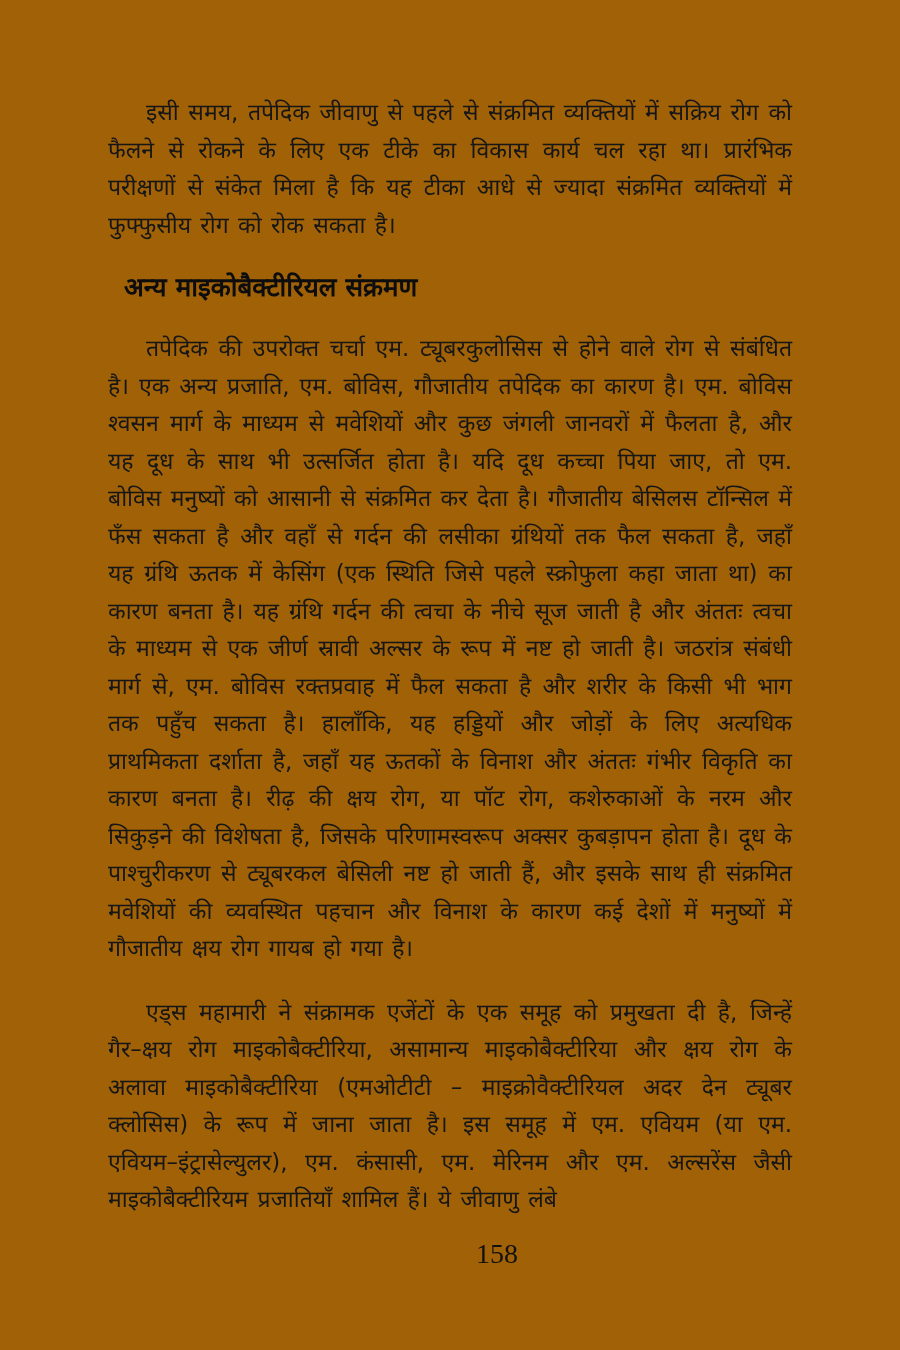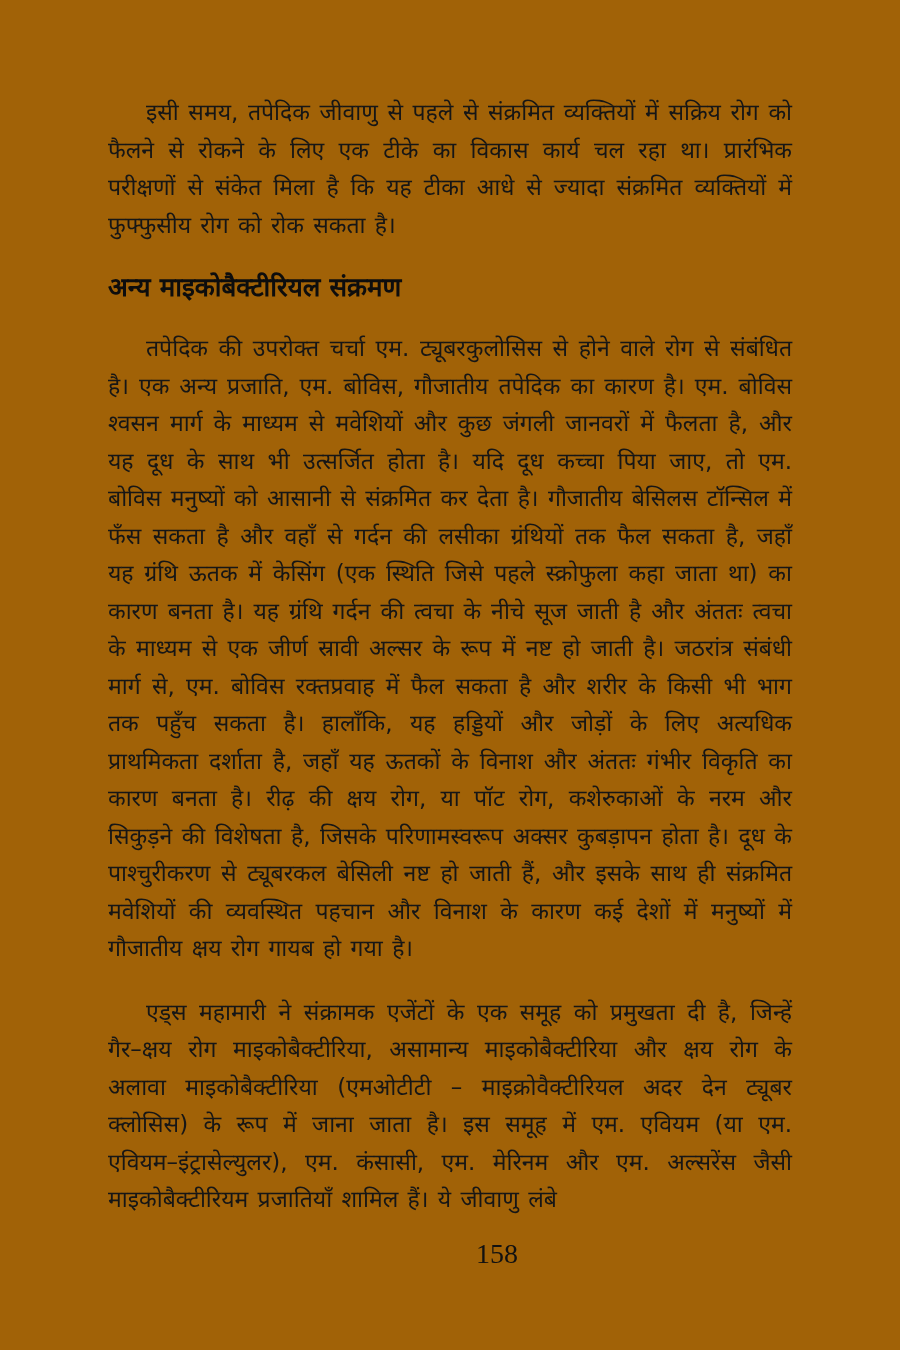--- a/index.html
+++ b/index.html
@@ -33,21 +33,21 @@
     text-align: justify;
     text-indent: 38px;
     margin: 0 0 26px 0;
     color: #161616;
     word-spacing: 2px;
   }
   .heading {
     font-size: 26px;
     font-weight: bold;
     line-height: 34px;
-    margin: 2px 0 26px 0;
+    margin: 2px 0 26px 16px;
     color: #0d0d0d;
     text-align: left;
   }
   .page-number {
     position: absolute;
     left: 0;
     top: 1238px;
     width: 900px;
     text-align: center;
     font-family: "Liberation Serif", serif;

